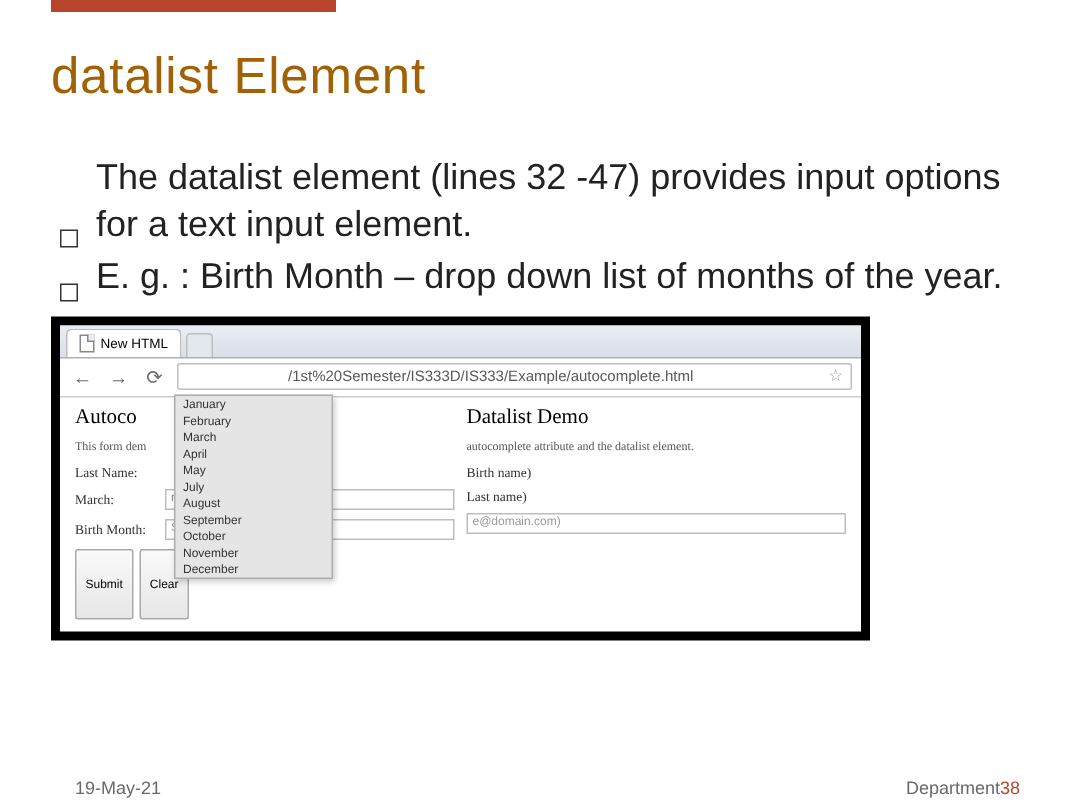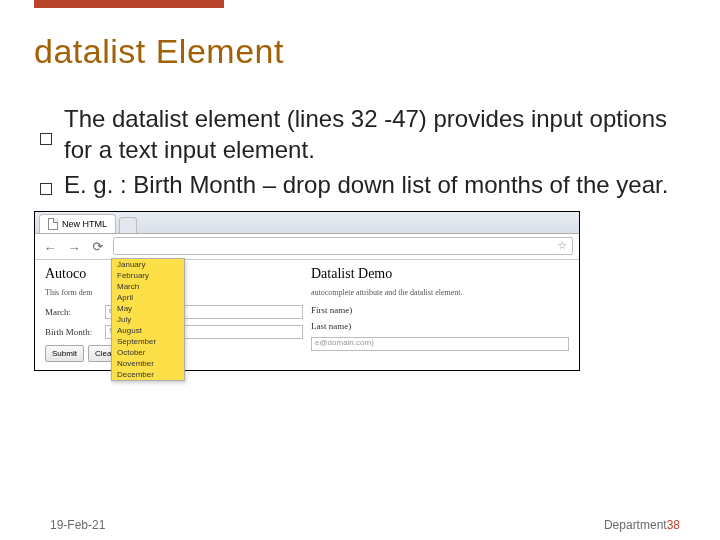--- a/index.html
+++ b/index.html
@@ -1,45 +1,45 @@
 <!DOCTYPE html>
 <html><head>
 <meta charset="utf-8">
 <style>
   * { box-sizing: border-box; margin: 0; padding: 0; }
   html, body { width: 720px; height: 540px; font-family: Arial, Helvetica, sans-serif; background: #fff; }
   .slide { width: 720px; height: 540px; position: relative; padding: 18px 34px 0 34px; }
   .accent { position: absolute; top: 0; left: 34px; width: 190px; height: 8px; background: #b8442b; }
   .title { font-size: 34px; color: #a16207; font-weight: 400; margin-top: 14px; margin-bottom: 32px; letter-spacing: 0.5px; }
   .bullets { margin-left: 6px; }
-  .bullet { display: flex; align-items: center; margin-bottom: 4px; }
+  .bullet { display: flex; align-items: flex-end; margin-bottom: 4px; }
   .bullet-mark { width: 12px; height: 12px; border: 1.5px solid #333; margin-top: 9px; margin-right: 12px; flex: 0 0 auto; }
   .bullet-text { font-size: 24px; color: #222; line-height: 1.3; }
-  .shot { margin-top: 10px; width: 546px; border: 1px solid #000000; background: #fff; position: relative; font-family: "Segoe UI", Tahoma, sans-serif; }
+  .shot { margin-top: 10px; width: 546px; border: 6px solid #000000; background: #fff; position: relative; font-family: "Segoe UI", Tahoma, sans-serif; }
   .tabbar { display: flex; align-items: flex-end; height: 22px; background: linear-gradient(#e9edf3,#d9dfe8); border-bottom: 1px solid #b0b0b0; padding-left: 4px; gap: 3px; }
   .tab { display: flex; align-items: center; gap: 4px; background: #fff; border: 1px solid #bcbcbc; border-bottom: none; border-radius: 4px 4px 0 0; padding: 1px 8px; height: 19px; font-size: 9px; }
   .tab .page-icon { width: 10px; height: 12px; background: #fff; border: 1px solid #888; position: relative; }
   .tab .page-icon::after { content: ""; position: absolute; right: -1px; top: -1px; width: 4px; height: 4px; background: #e9edf3; border-left: 1px solid #888; border-bottom: 1px solid #888; }
   .newtab { width: 18px; height: 16px; background: #e3e7ee; border: 1px solid #bcbcbc; border-bottom: none; border-radius: 3px 3px 0 0; }
   .navbar { display: flex; align-items: center; height: 26px; padding: 0 6px; gap: 6px; border-bottom: 1px solid #c9c9c9; }
   .navbtn { width: 18px; height: 18px; display: flex; align-items: center; justify-content: center; color: #6b6b6b; font-size: 13px; }
   .url { flex: 1; height: 18px; border: 1px solid #bfbfbf; border-radius: 2px; display: flex; align-items: center; padding: 0 5px; font-size: 10px; color: #595959; position: relative; background: #fff; }
   .url .blank-left { width: 68px; }
   .url .star { position: absolute; right: 5px; top: 1px; font-size: 11px; color: #9c9c9c; }
   .content { position: relative; display: flex; padding: 6px 10px 8px 10px; gap: 8px; }
   .col { flex: 1; }
   .col h3 { font-family: "Times New Roman", serif; font-size: 14px; font-weight: normal; margin-bottom: 6px; }
   .col .desc { font-size: 8px; color: #555; margin-bottom: 8px; font-family: "Times New Roman", serif; }
   .row { display: flex; align-items: center; margin-bottom: 6px; }
   .row label { width: 60px; font-size: 9px; font-family: "Times New Roman", serif; color: #333; }
   .row .inp { flex: 1; height: 14px; border: 1px solid #bdbdbd; background: #fff; font-size: 8px; padding: 0 3px; color: #888; display: flex; }
   .row .inp.ph { color: #9a9a9a; }
   .btnrow { display: flex; gap: 4px; margin-top: 2px; }
-  .formbtn { font-size: 8px; padding: 3px 6px; background: linear-gradient(#fafafa,#e6e6e6); border: 1px solid #a9a9a9; border-radius: 2px; }
-  .dropdown { position: absolute; left: 76px; top: -2px; width: 74px; background: #fde047; border: 1px solid #aeaeae; box-shadow: 1px 2px 4px rgba(0,0,0,0.2); font-size: 8px; z-index: 5; }
+  .formbtn { font-size: 8px; padding: 18px 6px; background: linear-gradient(#fafafa,#e6e6e6); border: 1px solid #a9a9a9; border-radius: 2px; }
+  .dropdown { position: absolute; left: 76px; top: -2px; width: 106px; background: #e5e5e5; border: 1px solid #aeaeae; box-shadow: 1px 2px 4px rgba(0,0,0,0.2); font-size: 8px; z-index: 5; }
   .dropdown div { padding: 1px 5px; color: #333; }
   .footer { position: absolute; bottom: 8px; left: 0; width: 720px; display: flex; align-items: flex-end; font-size: 12px; color: #6a6a6a; }
   .footer .date { margin-left: 50px; }
   .footer .center { flex: 1; text-align: right; }
   .footer .page { margin-right: 40px; color: #b8442b; }
 </style>
 </head>
 <body>
 
 <div class="slide">
@@ -64,20 +64,21 @@
         <span>New HTML</span>
       </div>
       <div class="newtab"></div>
     </div>
     <div class="navbar">
       <div class="navbtn">←</div>
       <div class="navbtn">→</div>
       <div class="navbtn">⟳</div>
       <div class="url">
         <span class="blank-left"></span>
+        <span>/1st%20Semester/IS333D/IS333/Example/autocomplete.html</span>
         <span class="star">☆</span>
       </div>
     </div>
 
     <div class="content">
 
       <div class="dropdown">
         <div>January</div>
         <div>February</div>
         <div>March</div>
@@ -88,20 +89,23 @@
         <div>September</div>
         <div>October</div>
         <div>November</div>
         <div>December</div>
       </div>
 
       <div class="col">
         <h3>Autoco</h3>
         <div class="desc">This form dem</div>
         <div class="row">
+          <label>Last Name:</label>
+        </div>
+        <div class="row">
           <label>March:</label>
           <div class="inp">
               <span>name</span>
             </div>
         </div>
         <div class="row">
           <label>Birth Month:</label>
           <div class="inp ph">
               <span>Select a month</span>
             </div>
@@ -109,32 +113,32 @@
         <div class="btnrow">
           <div class="formbtn">Submit</div>
           <div class="formbtn">Clear</div>
         </div>
       </div>
 
       <div class="col">
         <h3>Datalist Demo</h3>
         <div class="desc">autocomplete attribute and the datalist element.</div>
         <div class="row">
-          <label style="width:auto">First name)</label>
+          <label style="width:auto">Birth name)</label>
         </div>
         <div class="row">
           <label style="width:auto">Last name)</label>
         </div>
         <div class="row">
           <div class="inp ph">
               <span>e@domain.com)</span>
             </div>
         </div>
       </div>
     </div>
   </div>
 
   <div class="footer">
-    <div class="date">19-Feb-21</div>
+    <div class="date">19-May-21</div>
     <div class="center">Department</div>
     <div class="page">38</div>
   </div>
 </div>
 
 </body></html>

